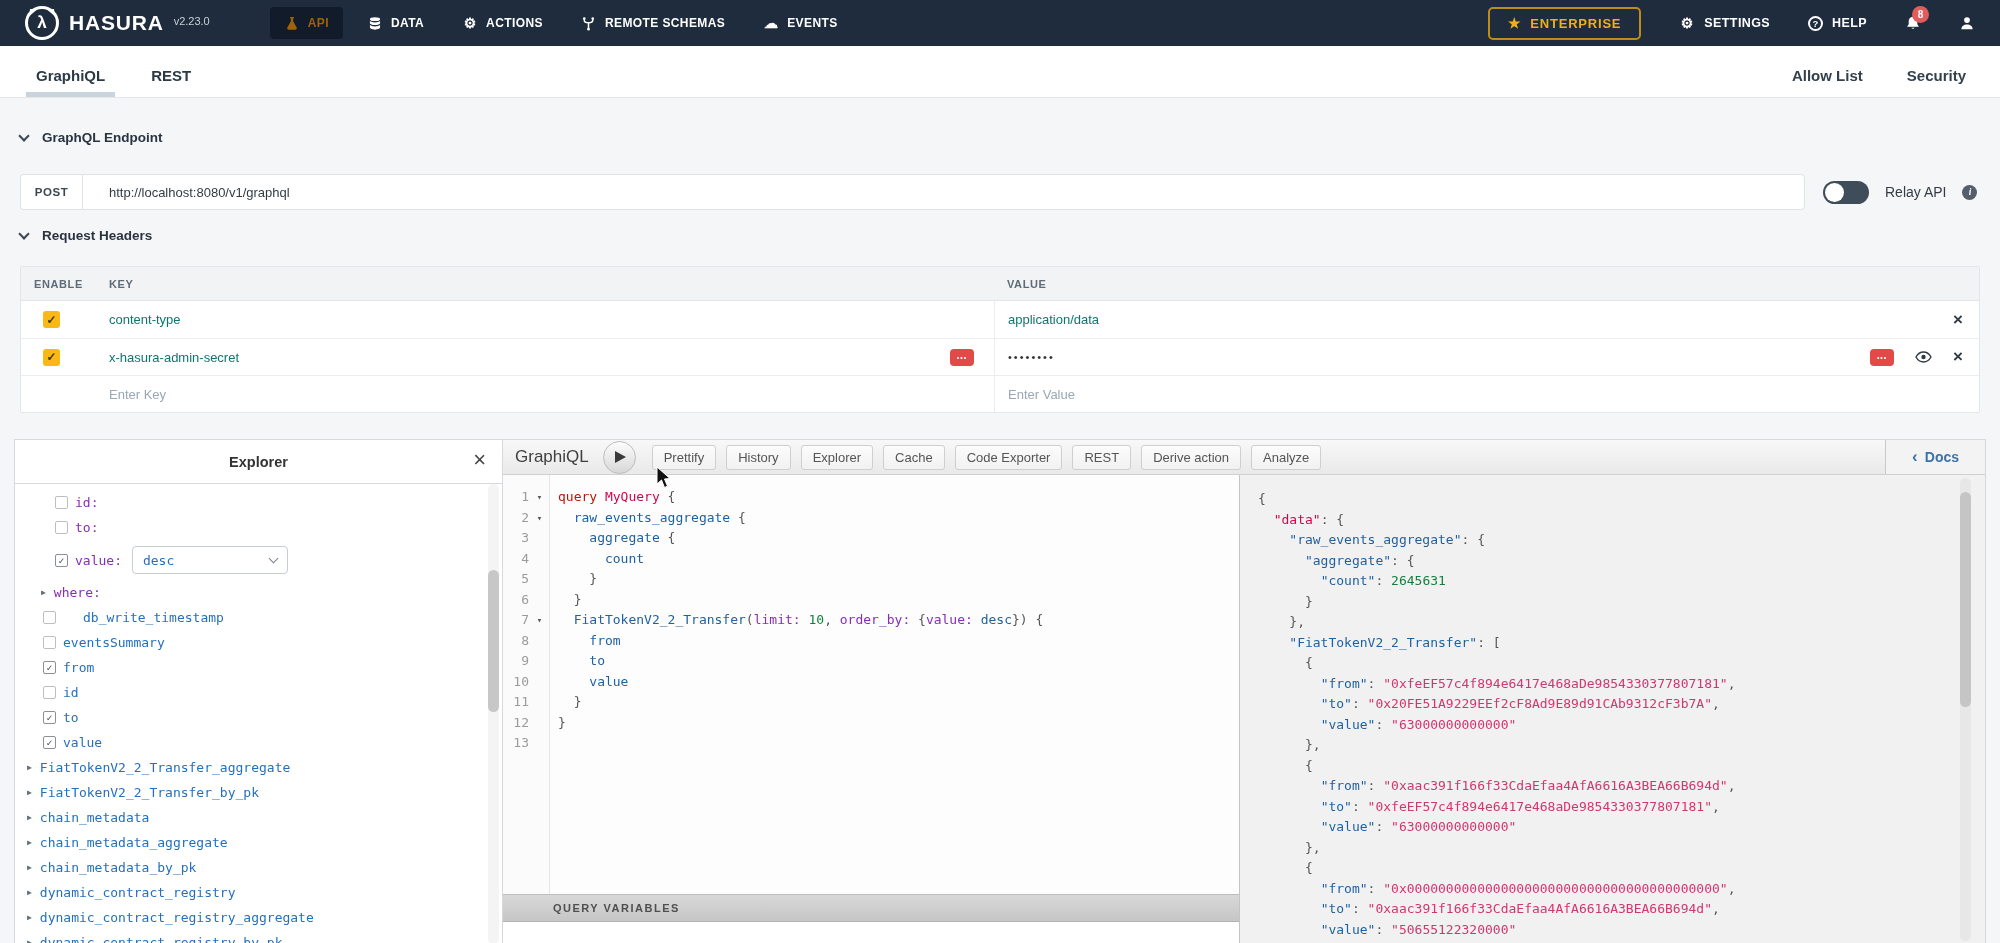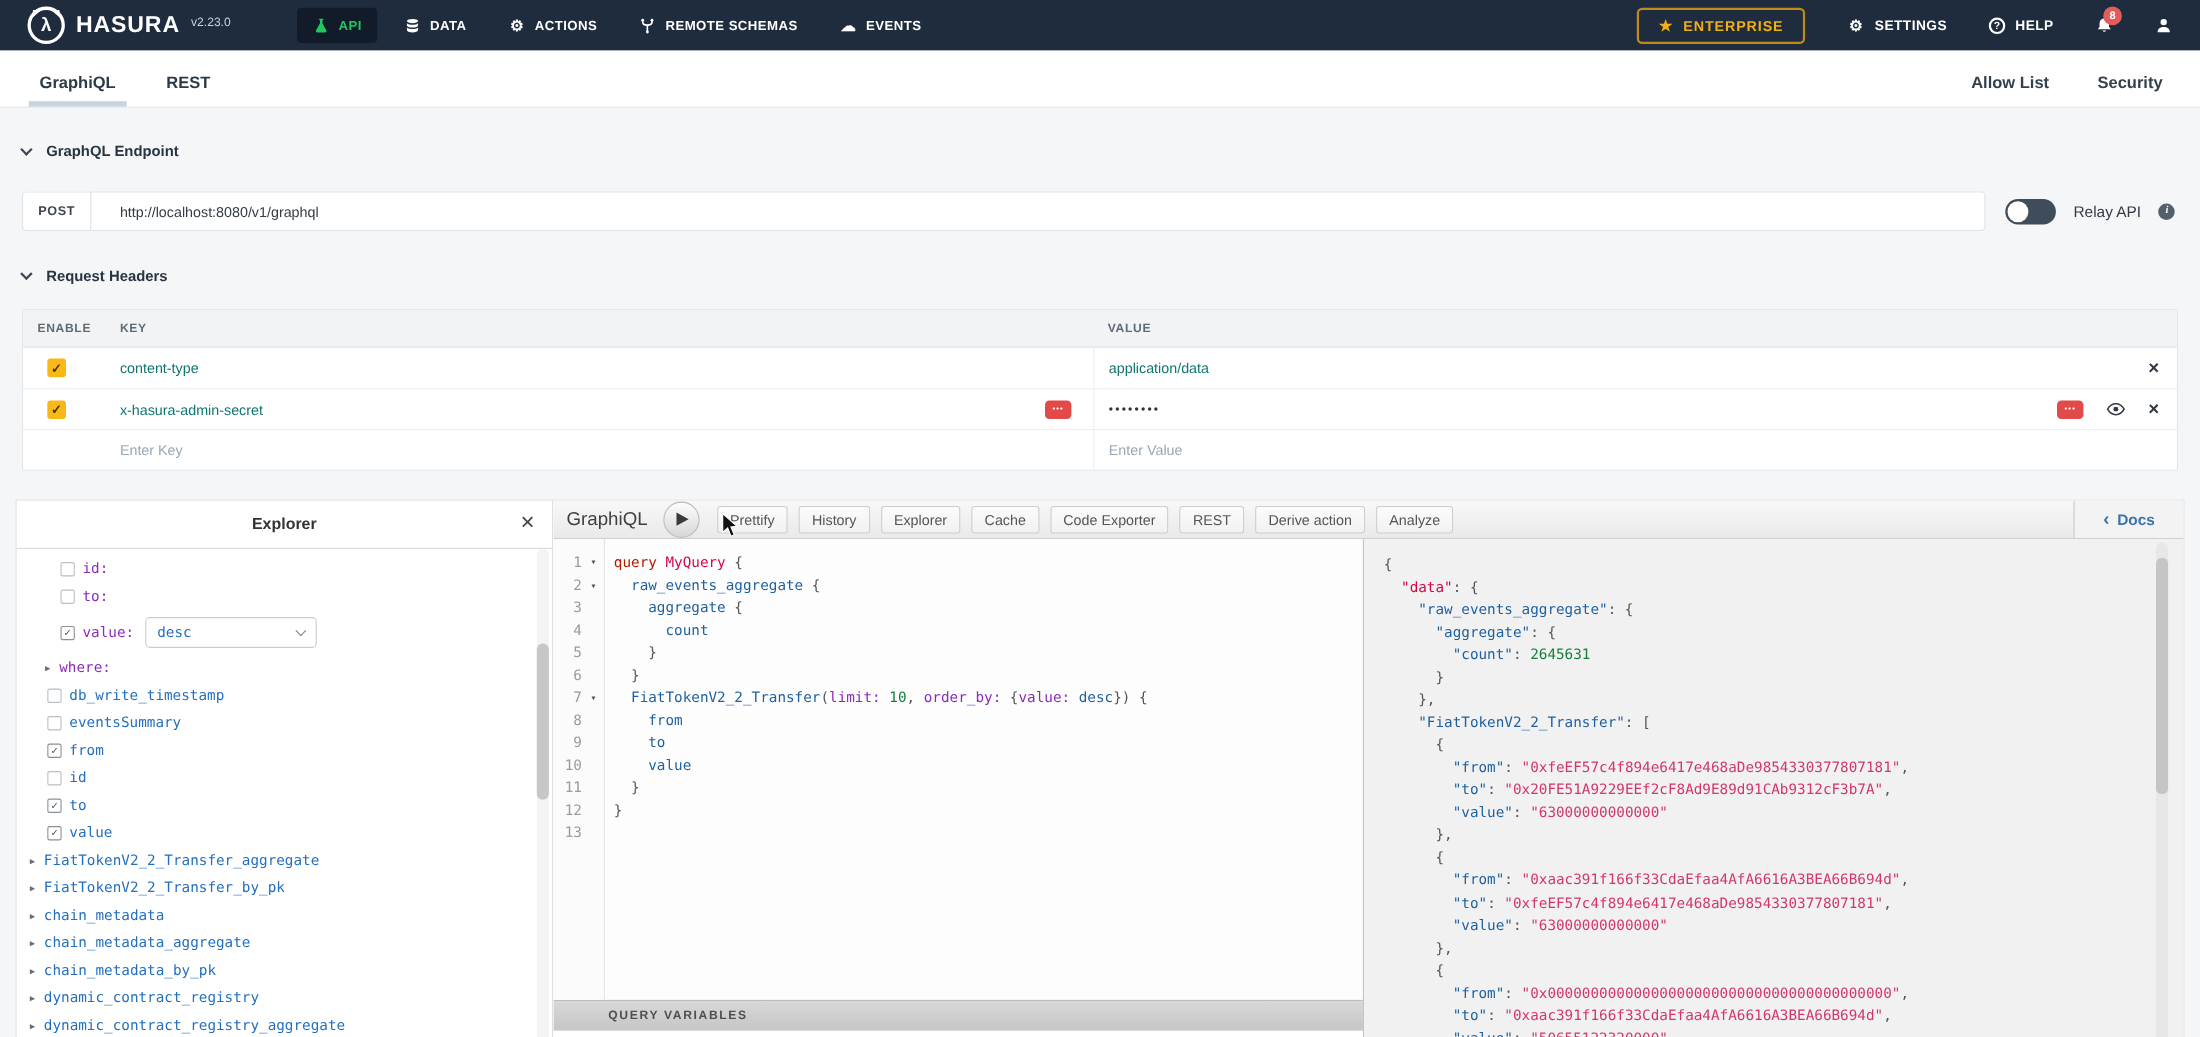--- a/index.html
+++ b/index.html
@@ -10,21 +10,21 @@
   .topnav{height:46px;background:#1f2c3d;display:flex;align-items:center;color:#fff;padding:0 25px}
   .brand{display:flex;align-items:flex-start;gap:10px;margin-right:60px}
   .logo{width:34px;height:34px;border:3px solid #fff;border-radius:50%;display:flex;align-items:center;justify-content:center;color:#fff;font-weight:bold;font-size:17px;position:relative;background:transparent}
   .logo::before,.logo::after{content:"";position:absolute;top:-5px;width:0;height:0;border:5px solid transparent;border-bottom-color:#fff}
   .logo::before{left:-3px;transform:rotate(-40deg)}
   .logo::after{right:-3px;transform:rotate(40deg)}
   .brand-name{font-size:21px;font-weight:bold;letter-spacing:.8px;line-height:34px}
   .brand-version{font-size:11px;color:#c8d1da;margin-top:9px}
   .nav-items{display:flex;align-items:center;gap:10px}
   .nav-item{display:flex;align-items:center;gap:8px;font-size:12px;font-weight:bold;letter-spacing:.4px;padding:8px 14px;border-radius:4px;color:#fff;cursor:pointer;white-space:nowrap}
-  .nav-item.active{background:#121b29;color:#22c55e}
+  .nav-item.active{background:#121b29;color:#a16207}
   .nicon{display:flex;align-items:center;justify-content:center;width:16px;height:16px;font-size:14px;line-height:16px}
   .topnav-right{margin-left:auto;display:flex;align-items:center;gap:38px}
   .enterprise-btn{border:2px solid #bd8c1a;color:#f0b015;font-weight:bold;font-size:13px;letter-spacing:.8px;padding:7px 18px;border-radius:5px;display:flex;gap:9px;align-items:center;cursor:pointer}
   .star{color:#f0b015;font-size:14px;line-height:12px}
   .nav-util{display:flex;align-items:center;gap:9px;font-size:12.5px;font-weight:bold;letter-spacing:.4px;cursor:pointer}
   .q-circle{width:15px;height:15px;border:2px solid #fff;border-radius:50%;display:flex;align-items:center;justify-content:center;font-size:9.5px;font-weight:bold}
   .bell-wrap{position:relative;cursor:pointer;display:flex}
   .badge{position:absolute;top:-9px;right:-8px;background:#e25c5c;color:#fff;border-radius:50%;min-width:17px;height:17px;font-size:10px;font-weight:bold;display:flex;align-items:center;justify-content:center}
   .user-btn{cursor:pointer;display:flex}
 
@@ -32,21 +32,21 @@
   .tabbar{height:52px;background:#fff;border-bottom:1px solid #e3e7ea;display:flex;align-items:flex-end;padding:0 30px}
   .tab{font-size:15px;font-weight:bold;color:#2c3a47;padding:0 6px 13px;margin-right:34px;position:relative;cursor:pointer}
   .tab.active::after{content:"";position:absolute;left:-4px;right:-4px;bottom:0;height:5px;background:#c9d4dc}
   .tabbar-right{margin-left:auto;display:flex;gap:44px;padding-bottom:13px;padding-right:4px}
   .tab-link{font-size:15px;font-weight:bold;color:#33404d;cursor:pointer}
 
   
   .content{padding:0 20px}
   .section-head{display:flex;align-items:center;gap:14px;cursor:pointer}
   .section-head.first{margin-top:32px}
-  .section-head.second{margin-top:33px}
+  .section-head.second{margin-top:18px}
   .chev{width:8px;height:8px;border-left:2px solid #3b4754;border-bottom:2px solid #3b4754;transform:rotate(-45deg);margin-top:-4px}
   .section-title{font-size:13.5px;font-weight:bold;color:#2a3441}
 
   .endpoint-row{display:flex;align-items:center;margin-top:29px;height:36px}
   .method-box{width:62px;height:36px;background:#fff;border:1px solid #dfe3e6;border-right:none;border-radius:4px 0 0 4px;display:flex;align-items:center;justify-content:center;font-size:11.5px;font-weight:bold;color:#3c4652;letter-spacing:.5px}
   .url-input{width:1723px;height:36px;background:#fff;border:1px solid #dfe3e6;border-radius:0 4px 4px 0;padding:0 26px;font-size:13px;color:#333c45;outline:none}
   .relay-wrap{display:flex;align-items:center;margin-left:18px;gap:16px}
   .toggle{width:46px;height:23px;border-radius:12px;background:#3f4c59;position:relative;cursor:pointer;flex:none}
   .toggle .knob{position:absolute;left:2px;top:2px;width:19px;height:19px;border-radius:50%;background:#fff}
   .relay-label{font-size:14px;color:#333c45;white-space:nowrap}
@@ -328,21 +328,21 @@
               <span class="exp-label kind-arg">value:</span>
               <span class="exp-dd">
                 <span class="exp-dd-val">desc</span>
                 <span class="exp-dd-chev"></span>
               </span>
             </div>
             <div class="exp-row" style="padding-left: 26px;">
               <span class="exp-arrow">▶</span>
               <span class="exp-label kind-arg">where:</span>
             </div>
-            <div class="exp-row" style="padding-left: 28px;">
+            <div class="exp-row" style="padding-left: 28px; gap: 20px;">
               <span class="exp-cb"></span>
               <span class="exp-label kind-field">db_write_timestamp</span>
             </div>
             <div class="exp-row" style="padding-left: 28px; text-align: center;">
               <span class="exp-cb"></span>
               <span class="exp-label kind-field">eventsSummary</span>
             </div>
             <div class="exp-row" style="padding-left: 28px;">
               <span class="exp-cb checked">✓</span>
               <span class="exp-label kind-field">from</span>

